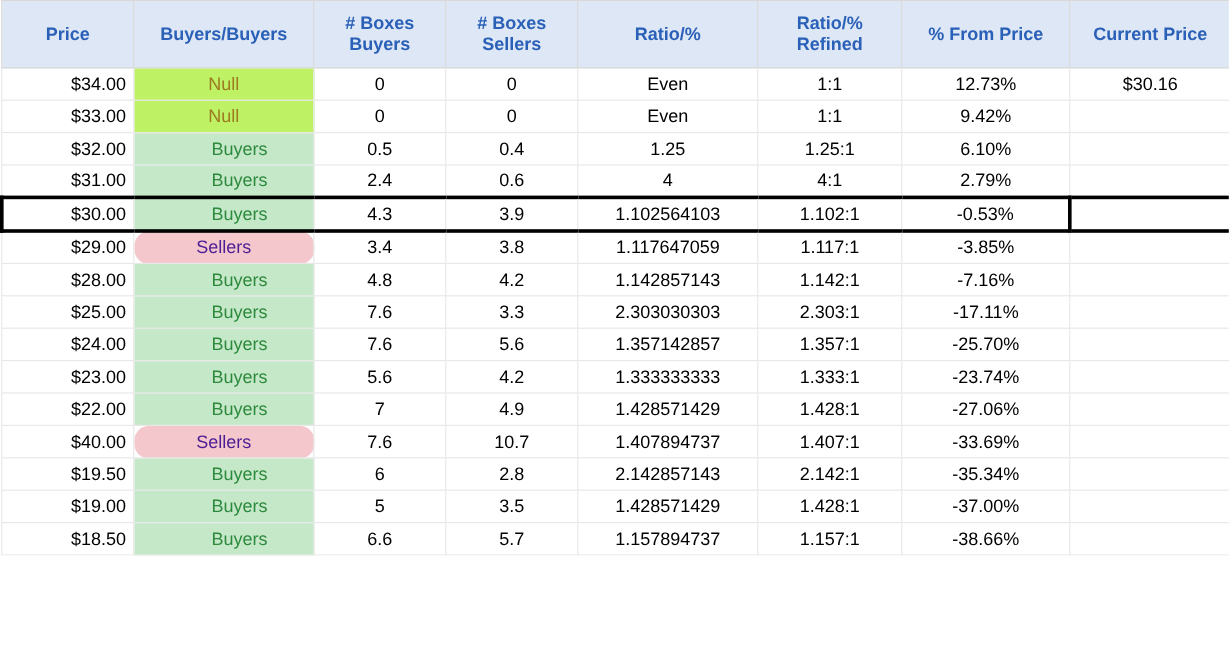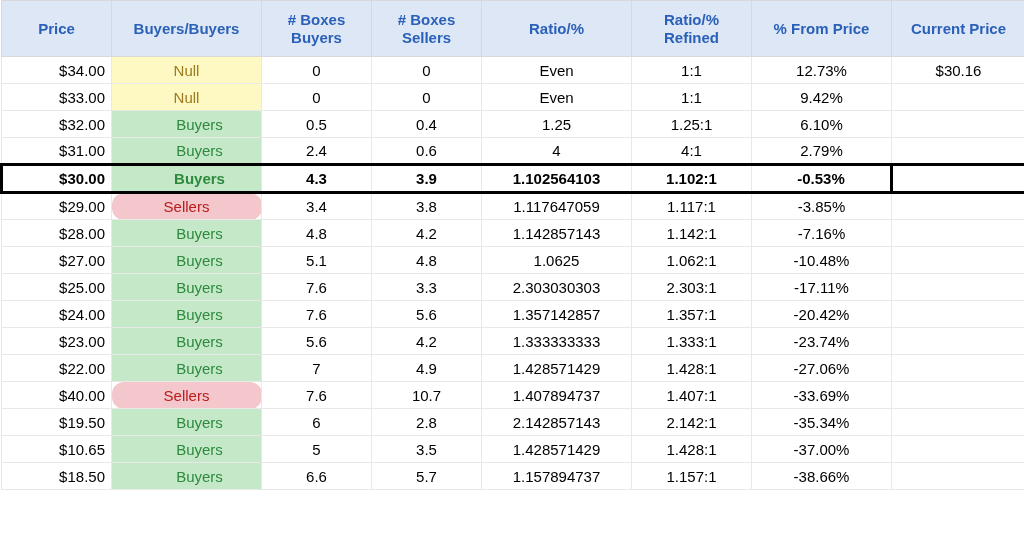--- a/index.html
+++ b/index.html
@@ -30,24 +30,24 @@
     td {
       padding: 4px 6px;
       text-align: center;
       border: 1px solid #e8e8e9;
       height: 27px;
       vertical-align: middle;
       font-size: 15px;
     }
     td.price-col { text-align: right; padding-left: 12px; }
     td.bs-col.buyers { background: #c5e8c9; color: #2d8a3d; padding-left: 32px; }
-    td.bs-col.sellers { background: #f3c7cb; color: #b91c1c; border-radius: 12px; }
-    td.bs-col.null   { background: #fef9c3; color: #9c7a1f; margin-top: 44px; }
+    td.bs-col.sellers { background: #f3c7cb; color: #4c1d95; border-radius: 12px; }
+    td.bs-col.null   { background: #bef264; color: #9c7a1f; margin-top: 44px; }
     tr.highlighted td {
-      font-weight: bold;
+      font-weight: normal;
       border-top: 3px solid #000;
       border-bottom: 3px solid #000;
     }
     tr.highlighted td:first-child { border-left: 3px solid #000; }
     tr.highlighted td.from-price-end { border-right: 3px solid #000; }
     tr.highlighted td.bs-col.buyers { color: #2d8a3d; }
     col.c1 { width: 110px; }
     col.c2 { width: 150px; }
     col.c3 { width: 110px; }
     col.c4 { width: 110px; }
@@ -147,47 +147,37 @@
         <td class="price-col">$28.00</td>
         <td class="bs-col buyers">Buyers</td>
         <td>4.8</td>
         <td>4.2</td>
         <td>1.142857143</td>
         <td>1.142:1</td>
         <td>-7.16%</td>
         <td></td>
       </tr>
       <tr>
-        <td class="price-col">$27.00</td>
-        <td class="bs-col buyers">Buyers</td>
-        <td>5.1</td>
-        <td>4.8</td>
-        <td>1.0625</td>
-        <td>1.062:1</td>
-        <td>-10.48%</td>
-        <td></td>
-      </tr>
-      <tr>
         <td class="price-col">$25.00</td>
         <td class="bs-col buyers">Buyers</td>
         <td>7.6</td>
         <td>3.3</td>
         <td>2.303030303</td>
         <td>2.303:1</td>
         <td>-17.11%</td>
         <td></td>
       </tr>
       <tr>
         <td class="price-col">$24.00</td>
         <td class="bs-col buyers">Buyers</td>
         <td>7.6</td>
         <td>5.6</td>
         <td>1.357142857</td>
         <td>1.357:1</td>
-        <td>-20.42%</td>
+        <td>-25.70%</td>
         <td></td>
       </tr>
       <tr>
         <td class="price-col">$23.00</td>
         <td class="bs-col buyers">Buyers</td>
         <td>5.6</td>
         <td>4.2</td>
         <td>1.333333333</td>
         <td>1.333:1</td>
         <td>-23.74%</td>
@@ -217,21 +207,21 @@
         <td class="price-col">$19.50</td>
         <td class="bs-col buyers">Buyers</td>
         <td>6</td>
         <td>2.8</td>
         <td>2.142857143</td>
         <td>2.142:1</td>
         <td>-35.34%</td>
         <td></td>
       </tr>
       <tr>
-        <td class="price-col">$10.65</td>
+        <td class="price-col">$19.00</td>
         <td class="bs-col buyers">Buyers</td>
         <td>5</td>
         <td>3.5</td>
         <td>1.428571429</td>
         <td>1.428:1</td>
         <td>-37.00%</td>
         <td></td>
       </tr>
       <tr>
         <td class="price-col">$18.50</td>

